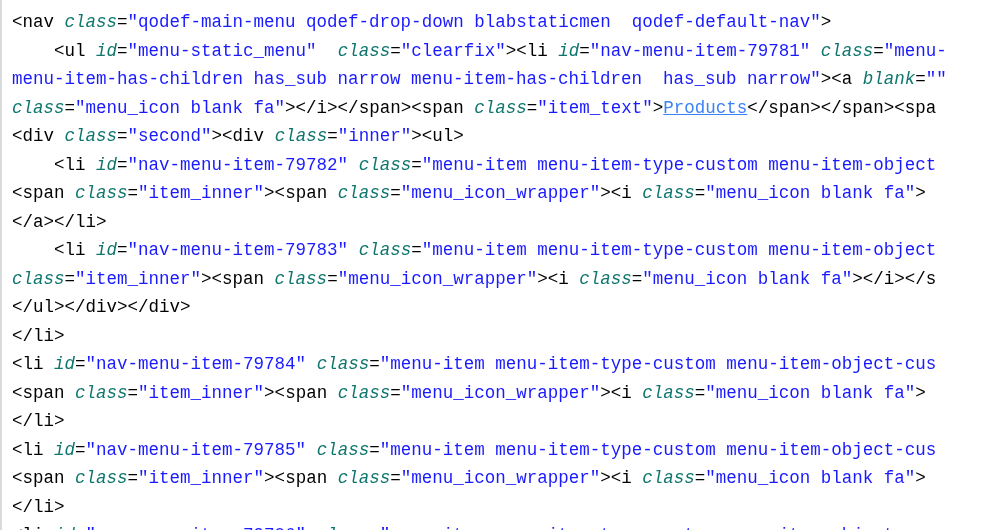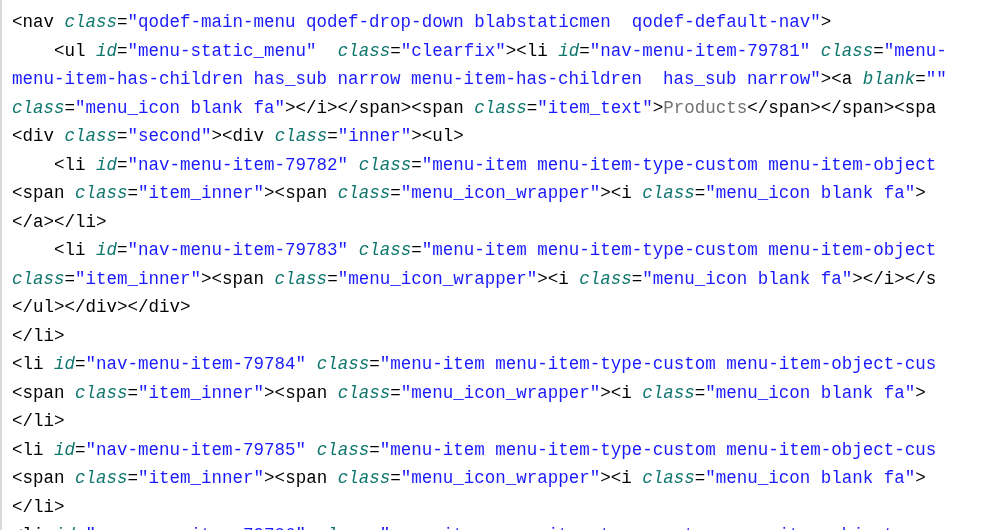--- a/index.html
+++ b/index.html
@@ -20,21 +20,21 @@
     position:absolute;
     left:0;top:0;bottom:0;
     width:2px;
     background:#d9dadc;
   }
   
   .t  { color:#000000; }   
   .a  { color:#0f766e;font-style:italic; }   
   .v  { color:#1a1aff; }   
   .p  { color:#000; }      
-  .x  { color:#737373; }      
+  .x  { color:#3b82f6;text-decoration:underline; }      
 </style>
 </head>
 <body>
 
 <pre class="code"><span class="gutter"></span><span id="code-target"><span class="p">&lt;</span><span class="t">nav</span><span class="p"> </span><span class="a">class</span><span class="p">=</span><span class="v">"qodef-main-menu qodef-drop-down blabstaticmen  qodef-default-nav"</span><span class="p">&gt;</span>
 <span class="p">    &lt;</span><span class="t">ul</span><span class="p"> </span><span class="a">id</span><span class="p">=</span><span class="v">"menu-static_menu"</span><span class="p">  </span><span class="a">class</span><span class="p">=</span><span class="v">"clearfix"</span><span class="p">&gt;&lt;</span><span class="t">li</span><span class="p"> </span><span class="a">id</span><span class="p">=</span><span class="v">"nav-menu-item-79781"</span><span class="p"> </span><span class="a">class</span><span class="p">=</span><span class="v">"menu-</span>
 <span class="v">menu-item-has-children has_sub narrow menu-item-has-children  has_sub narrow"</span><span class="p">&gt;&lt;</span><span class="t">a</span><span class="p"> </span><span class="a">blank</span><span class="p">=</span><span class="v">""</span>
 <span class="a">class</span><span class="p">=</span><span class="v">"menu_icon blank fa"</span><span class="p">&gt;&lt;/</span><span class="t">i</span><span class="p">&gt;&lt;/</span><span class="t">span</span><span class="p">&gt;&lt;</span><span class="t">span</span><span class="p"> </span><span class="a">class</span><span class="p">=</span><span class="v">"item_text"</span><span class="p">&gt;</span><span class="x">Products</span><span class="p">&lt;/</span><span class="t">span</span><span class="p">&gt;&lt;/</span><span class="t">span</span><span class="p">&gt;&lt;</span><span class="t">spa</span>
 <span class="p">&lt;</span><span class="t">div</span><span class="p"> </span><span class="a">class</span><span class="p">=</span><span class="v">"second"</span><span class="p">&gt;&lt;</span><span class="t">div</span><span class="p"> </span><span class="a">class</span><span class="p">=</span><span class="v">"inner"</span><span class="p">&gt;&lt;</span><span class="t">ul</span><span class="p">&gt;</span>
 <span class="p">    &lt;</span><span class="t">li</span><span class="p"> </span><span class="a">id</span><span class="p">=</span><span class="v">"nav-menu-item-79782"</span><span class="p"> </span><span class="a">class</span><span class="p">=</span><span class="v">"menu-item menu-item-type-custom menu-item-object</span>

